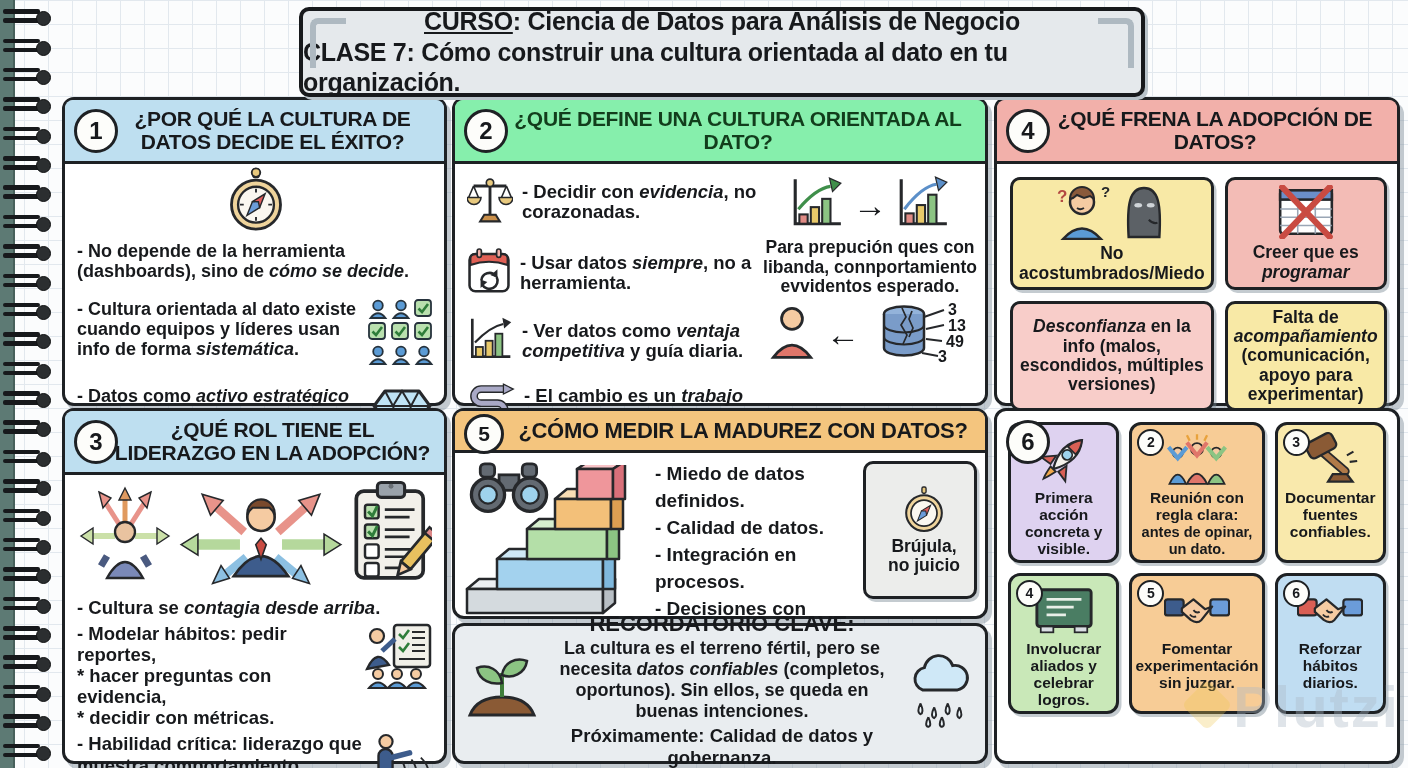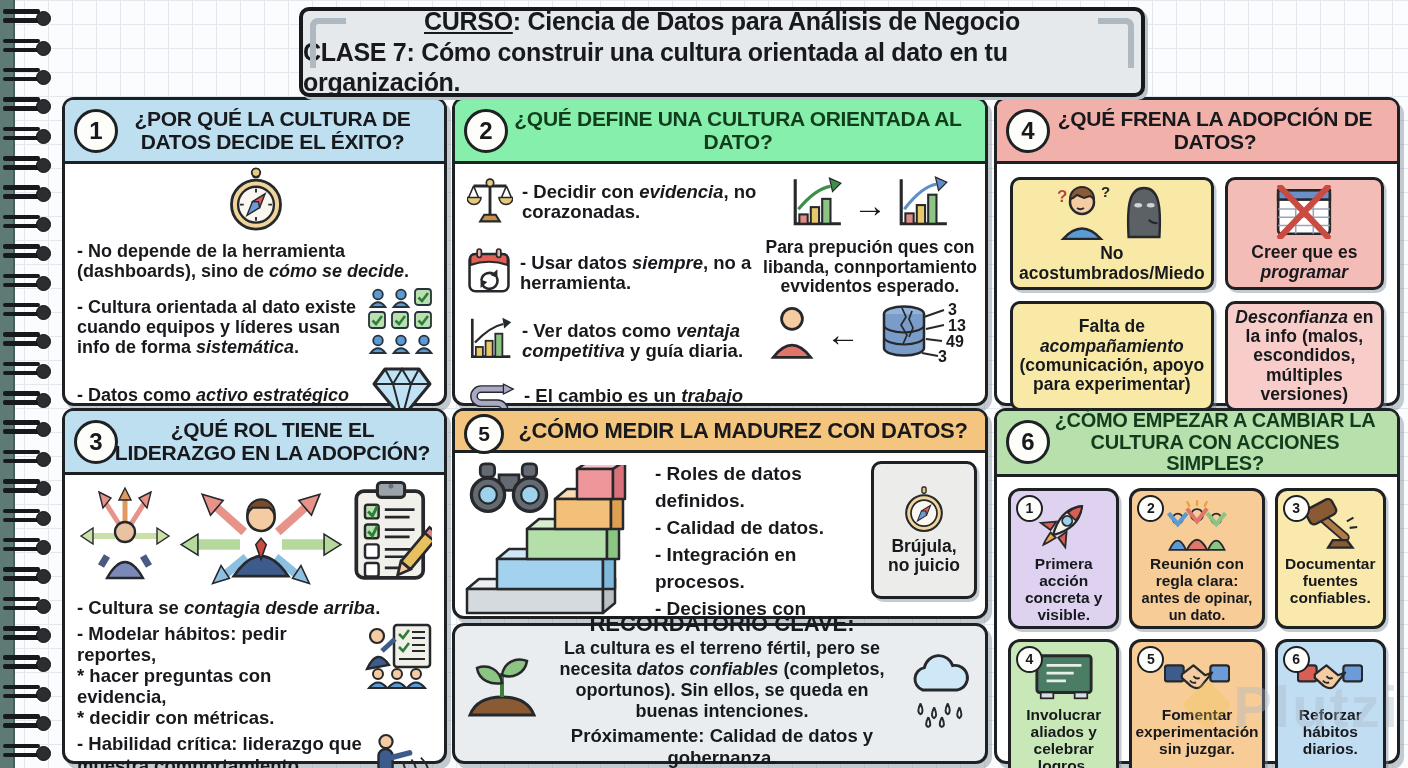--- a/index.html
+++ b/index.html
@@ -58,21 +58,21 @@
   #p5 .phead{background:#f4c57e;height:42px;font-size:22px;padding-left:56px;}
   #p5 .badge{top:3px;width:34px;height:34px;font-size:21px;}
   #rem{left:452px;top:623px;width:530px;height:135px;background:#e9edf0;}
   #p6{left:994px;top:408px;width:400px;height:350px;}
   #p6 .phead{background:#b7e0ad;height:66px;font-size:20px;color:#123d1c;}
 
   
   .p1body{padding:2px 10px 4px 12px;}
   .p1compass{text-align:center;margin:0;}
   .p1b{font-size:18px;line-height:1.13;margin-top:5px;}
-  .p1row{display:flex;align-items:flex-end;gap:6px;margin-top:6px;}
+  .p1row{display:flex;align-items:flex-start;gap:6px;margin-top:17px;}
   .p1row .txt{flex:1;font-size:18px;line-height:1.13;}
 
   
   .p2body{display:flex;padding:10px 8px 6px 12px;gap:6px;}
   .p2left{width:290px;display:flex;flex-direction:column;gap:17px;}
   .p2row{display:flex;align-items:center;gap:9px;}
   .p2row .txt{font-size:18.5px;line-height:1.1;}
   .p2right{flex:1;display:flex;flex-direction:column;align-items:center;}
   .p2charts{display:flex;align-items:center;gap:8px;margin-top:2px;}
   .arrowglyph{font-size:34px;line-height:1;font-weight:bold;}
@@ -100,21 +100,21 @@
   
   .p5body{display:flex;padding:4px 8px 4px 6px;gap:6px;}
   .p5stairs{position:relative;width:188px;flex:none;}
   .p5bino{position:absolute;left:6px;top:2px;}
   .p5steps{position:absolute;left:2px;top:8px;}
   .p5mid{flex:1;padding-top:4px;}
   .p5bullet{font-size:19px;line-height:1.42;}
   .p5note{font-size:15.5px;line-height:1.12;text-align:center;margin-top:5px;}
   .sidecard{flex:none;width:100px;height:132px;margin-top:4px;background:#ecedeb;border:3px solid #1e2124;border-radius:10px;
     box-shadow:2.5px 3px 0 rgba(125,140,150,.45);display:flex;flex-direction:column;align-items:center;justify-content:center;
-    font-size:17.5px;text-align:center;line-height:1.1;}
+    font-size:17.5px;text-align:center;line-height:1.1;padding-left:8px;}
 
   
   .rembody{display:flex;align-items:center;gap:4px;padding:4px 10px;height:120px;}
   .remmid{flex:1;text-align:center;}
   .remtitle{font-size:22px;margin:0 0 1px;}
   .remmain{font-size:18px;line-height:1.16;}
   .remnext{font-size:18.5px;margin-top:3px;}
 
   
   .p6body{display:grid;grid-template-columns:1fr 1fr 1fr;gap:10px;padding:11px;height:259px;}
@@ -372,25 +372,25 @@
       <span>
         <svg width="62" height="54" viewBox="0 0 60 52">
           <rect x="5" y="5" width="50" height="42" rx="3" fill="#fff" stroke="#26282b" stroke-width="2.5"></rect>
           <rect x="5" y="5" width="50" height="9" fill="#6b8fc9" stroke="#26282b" stroke-width="2.5"></rect>
           <path d="M5 23 h50 M5 31 h50 M5 39 h50 M22 14 v33 M39 14 v33" stroke="#9aa6b5" stroke-width="1.5"></path>
           <path d="M7 2 L53 50 M53 2 L7 50" stroke="#c94b42" stroke-width="6" stroke-linecap="round"></path>
         </svg>
       </span>
       <div><span>Creer que es </span><span class="seg-em">programar</span></div>
     </div>
+    <div class="card4 c4d">
+      <div><span class="seg-em">Desconfianza</span><span> en la info (malos, escondidos, múltiples versiones)</span></div>
+    </div>
     <div class="card4 c4c">
       <div><span>Falta de </span><span class="seg-em">acompañamiento</span><span> (comunicación, apoyo para experimentar)</span></div>
-    </div>
-    <div class="card4 c4d">
-      <div><span class="seg-em">Desconfianza</span><span> en la info (malos, escondidos, múltiples versiones)</span></div>
     </div>
   </div>
 </div>
 
 <div class="panel" id="p3">
   <div class="badge">3</div>
   <div class="phead">¿QUÉ ROL TIENE EL LIDERAZGO EN LA ADOPCIÓN?</div>
   <div class="pbody p3body">
     <div class="p3icons">
       <span>
@@ -531,21 +531,21 @@
           <rect x="50" y="4" width="13" height="12" rx="4" fill="#636a72" stroke="#26282b" stroke-width="2.5"></rect>
           <rect x="29" y="14" width="18" height="14" fill="#636a72" stroke="#26282b" stroke-width="2.5"></rect>
           <circle cx="19" cy="32" r="15" fill="#636a72" stroke="#26282b" stroke-width="3"></circle>
           <circle cx="57" cy="32" r="15" fill="#636a72" stroke="#26282b" stroke-width="3"></circle>
           <circle cx="19" cy="32" r="8" fill="#9ed2ec" stroke="#26282b" stroke-width="2"></circle>
           <circle cx="57" cy="32" r="8" fill="#9ed2ec" stroke="#26282b" stroke-width="2"></circle>
         </svg>
       </span>
     </div>
     <div class="p5mid">
-      <div class="p5bullet">- Roles de datos definidos.</div>
+      <div class="p5bullet">- Miedo de datos definidos.</div>
       <div class="p5bullet">- Calidad de datos.</div>
       <div class="p5bullet">- Integración en procesos.</div>
       <div class="p5bullet">- Decisiones con métricas.</div>
       <div class="p5note">Habilidades y conceptos: documentación, lectura gráficos, comunicación continua, colaboración.</div>
     </div>
     <div class="sidecard">
       <span>
         <svg width="46" height="48" viewBox="0 0 64 70">
           <rect x="29" y="3" width="6" height="9" rx="2" fill="#e8c97e" stroke="#26282b" stroke-width="2"></rect>
           <circle cx="32" cy="41" r="26" fill="#efd49c" stroke="#26282b" stroke-width="3"></circle>
@@ -581,21 +581,20 @@
       <svg width="70" height="80" viewBox="0 0 72 80">
         <path d="M18 42 a12 12 0 0 1 2 -23 a15 15 0 0 1 29 -2 a11 11 0 0 1 5 25 Z" fill="#cfe8f7" stroke="#26282b" stroke-width="3"></path>
         <path d="M16 56 q4 9 0 11 q-4.5 -2 0 -11 M30 60 q4 9 0 11 q-4.5 -2 0 -11 M44 56 q4 9 0 11 q-4.5 -2 0 -11 M56 60 q4 9 0 11 q-4.5 -2 0 -11 M24 70 q4 9 0 10 q-4.5 -1 0 -10 M38 70 q4 9 0 10 q-4.5 -1 0 -10" fill="#eef7fc" stroke="#26282b" stroke-width="2"></path>
       </svg>
     </span>
   </div>
 </div>
 
 <div class="panel" id="p6">
   <div class="badge">6</div>
-  <div class="phead">¿CÓMO EMPEZAR A CAMBIAR LA CULTURA CON ACCIONES SIMPLES?</div>
   <div class="pbody p6body">
     <div class="card6 c6-1">
       <div class="c6n">1</div>
       <div class="c6icon">
         <svg width="62" height="58" viewBox="0 0 64 64">
           <g transform="rotate(45 32 30)">
             <path d="M32 2 C41 13 43 28 32 47 C21 28 23 13 32 2 Z" fill="#f5f2ec" stroke="#26282b" stroke-width="2.5"></path>
             <path d="M32 2 C36 7 38 12 38 18 L26 18 C26 12 28 7 32 2 Z" fill="#d95f55" stroke="#26282b" stroke-width="2"></path>
             <circle cx="32" cy="25" r="5.5" fill="#9ed2ec" stroke="#26282b" stroke-width="2"></circle>
             <path d="M24 34 L13 47 L26 45 Z" fill="#d95f55" stroke="#26282b" stroke-width="2"></path>

